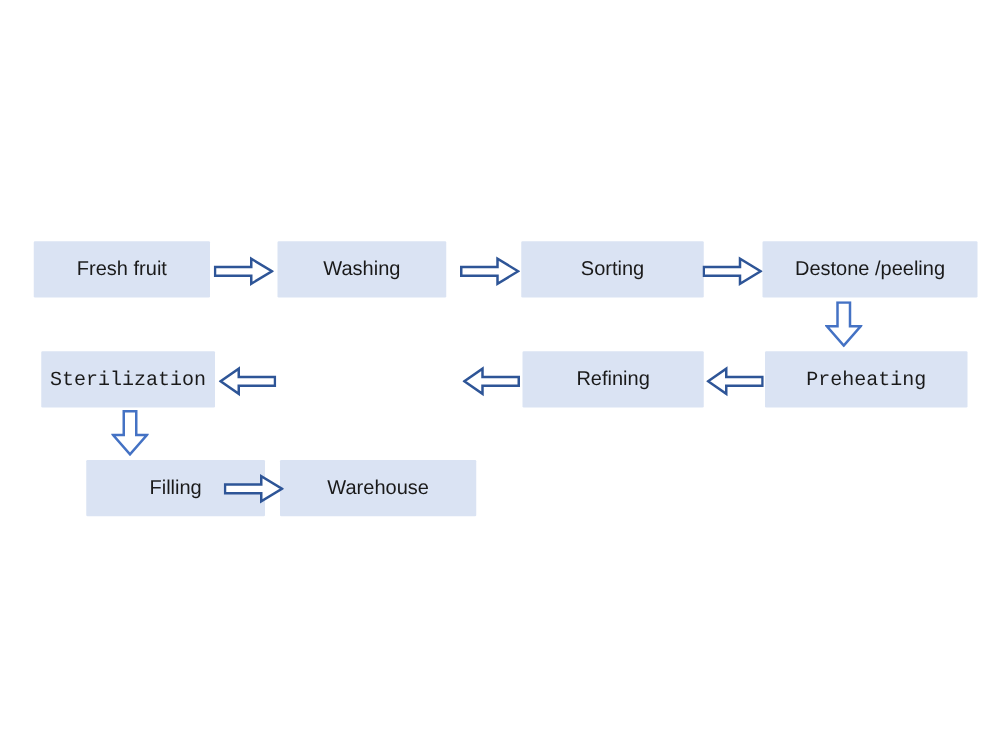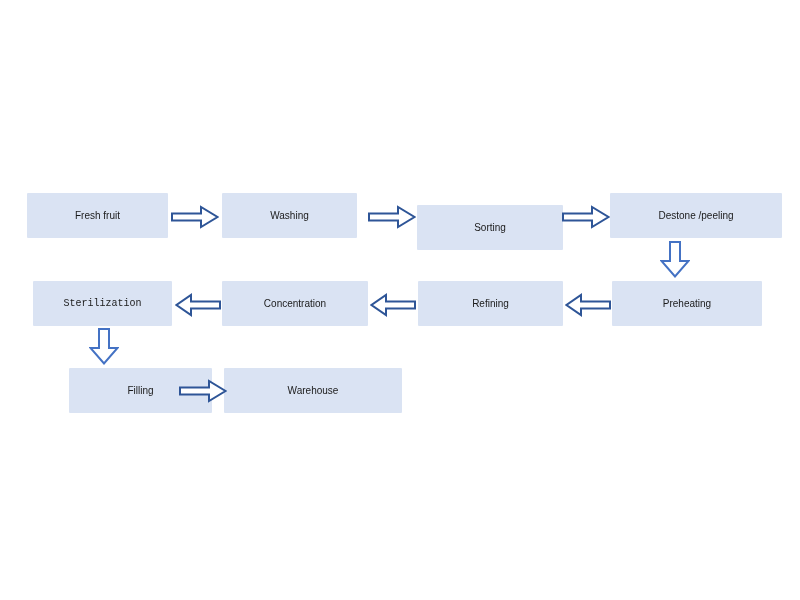--- a/index.html
+++ b/index.html
@@ -12,72 +12,71 @@
     overflow: hidden;
   }
   .node {
     position: absolute;
     height: 45px;
     background: var(--node-fill, #dae3f3);
     border-radius: 1px;
     display: flex;
     align-items: center;
     justify-content: center;
-    font-size: 10px;
+    font-size: 16px;
     color: var(--text, #1a1a1a);
     white-space: nowrap;
   }
   .arrow { position: absolute; display: block; }
   .arrow path { fill: #ffffff; stroke-width: 2; stroke-linejoin: miter; }
   .arrow-h path { stroke: var(--arrow-horizontal, #2e5597); }
   .arrow-v path { stroke: var(--arrow-vertical, #4472c4); }
 </style>
 </head>
 <body>
 
 <div id="canvas">
 
   <div class="node" style="left:27px;  top:193px; width:141px;">Fresh fruit</div>
   <div class="node" style="left:222px; top:193px; width:135px;">Washing</div>
-  <div class="node" style="left:417px; top:193px; width:146px;margin-top:12px;">Sorting</div>
+  <div class="node" style="left:417px; top:193px; width:146px;">Sorting</div>
   <div class="node" style="left:610px; top:193px; width:172px;">Destone /peeling</div>
 
   <svg class="arrow arrow-h" style="left:171px; top:204px;" width="48" height="26" viewBox="0 0 48 26">
     <path d="M1 9.5 H30 V3 L46.5 13 L30 23 V16.5 H1 Z"></path>
   </svg>
   <svg class="arrow arrow-h" style="left:368px; top:204px;" width="48" height="26" viewBox="0 0 48 26">
     <path d="M1 9.5 H30 V3 L46.5 13 L30 23 V16.5 H1 Z"></path>
   </svg>
   <svg class="arrow arrow-h" style="left:562px; top:204px;" width="48" height="26" viewBox="0 0 48 26">
     <path d="M1 9.5 H30 V3 L46.5 13 L30 23 V16.5 H1 Z"></path>
   </svg>
 
   <svg class="arrow arrow-v" style="left:660px; top:241px;" width="30" height="37" viewBox="0 0 30 37">
     <path d="M10 1 H20 V20 H28.5 L15 35.5 L1.5 20 H10 Z"></path>
   </svg>
 
   <div class="node" style="left:33px;  top:281px; width:139px;font-family:Liberation Mono, monospace;">Sterilization</div>
-  <div class="node" style="left:222px; top:281px; width:146px;">Concentration</div>
   <div class="node" style="left:418px; top:281px; width:145px;">Refining</div>
-  <div class="node" style="left:612px; top:281px; width:150px;">Preheating</div>
+  <div class="node" style="left:612px; top:281px; width:162px;font-family:Liberation Mono, monospace;">Preheating</div>
 
   <svg class="arrow arrow-h" style="left:565px; top:292px;" width="46" height="26" viewBox="0 0 46 26">
     <path d="M45 9.5 H16 V3 L1.5 13 L16 23 V16.5 H45 Z"></path>
   </svg>
   <svg class="arrow arrow-h" style="left:370px; top:292px;" width="46" height="26" viewBox="0 0 46 26">
     <path d="M45 9.5 H16 V3 L1.5 13 L16 23 V16.5 H45 Z"></path>
   </svg>
   <svg class="arrow arrow-h" style="left:175px; top:292px;" width="46" height="26" viewBox="0 0 46 26">
     <path d="M45 9.5 H16 V3 L1.5 13 L16 23 V16.5 H45 Z"></path>
   </svg>
 
   <svg class="arrow arrow-v" style="left:89px; top:328px;" width="30" height="37" viewBox="0 0 30 37">
     <path d="M10 1 H20 V20 H28.5 L15 35.5 L1.5 20 H10 Z"></path>
   </svg>
 
   <div class="node" style="left:33px;  top:368px; width:143px;margin-left:36px;">Filling</div>
-  <div class="node" style="left:224px; top:368px; width:178px;">Warehouse</div>
+  <div class="node" style="left:224px; top:368px; width:157px;">Warehouse</div>
 
   <svg class="arrow arrow-h" style="left:179px; top:378px;" width="48" height="26" viewBox="0 0 48 26">
     <path d="M1 9.5 H30 V3 L46.5 13 L30 23 V16.5 H1 Z"></path>
   </svg>
 
 </div>
 
 </body></html>

